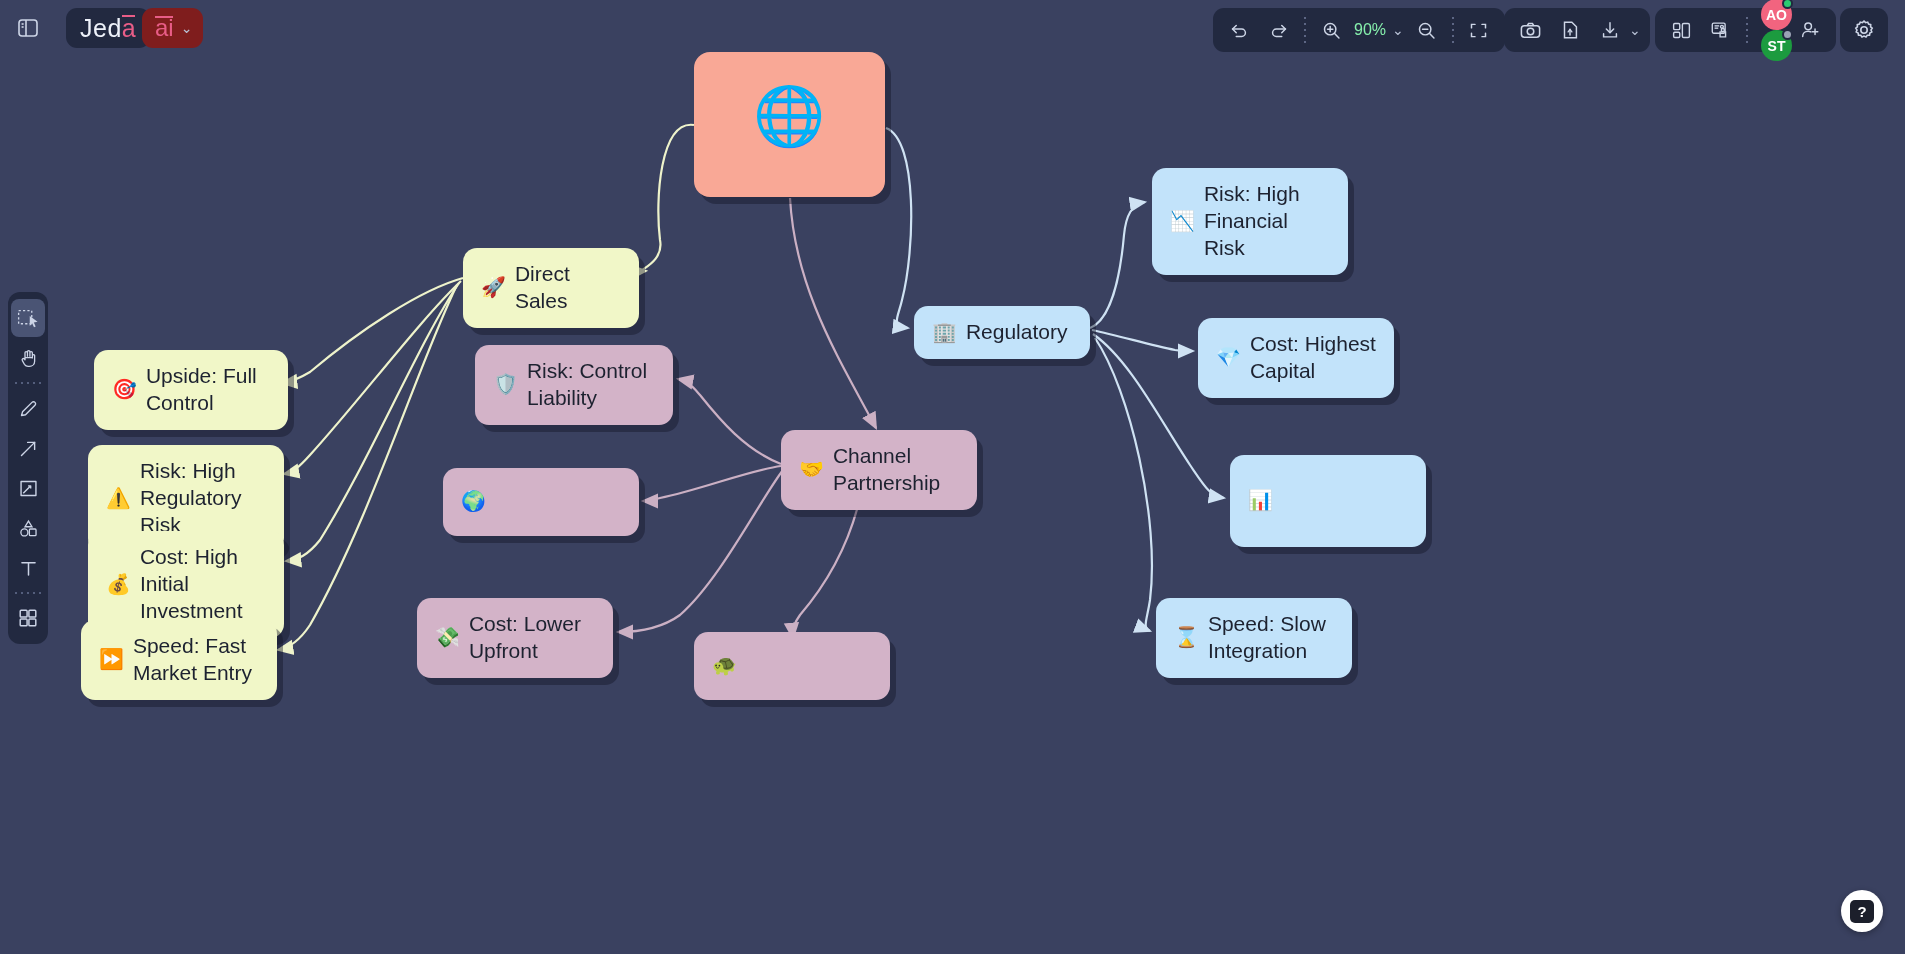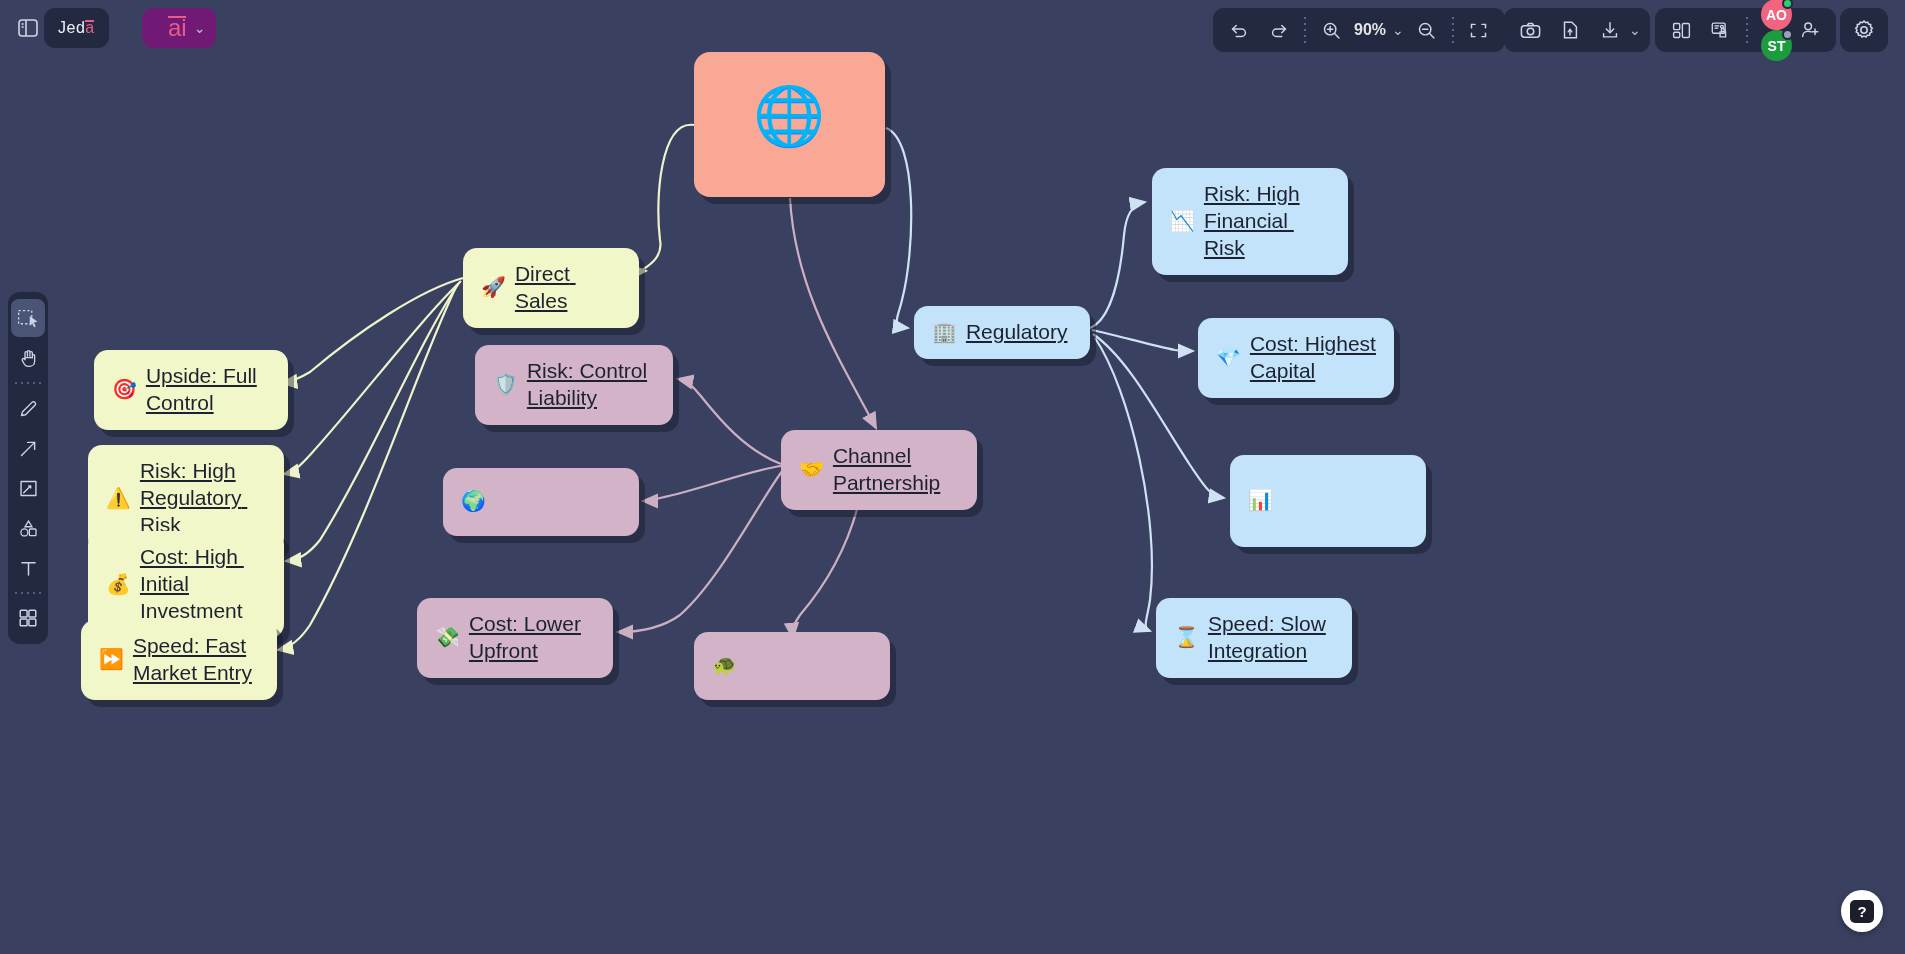--- a/index.html
+++ b/index.html
@@ -30,62 +30,62 @@
     background: #f9a896;
     flex-direction: column; justify-content: center;
     text-align: center; padding: 16px 20px 18px;
     border-radius: 16px;
   }
   .node.root .glyph { font-size: 58px; line-height: 1; margin-bottom: 16px; }
   .node.root .lbl { font-size: 22px; line-height: 1.3; }
   .node.yellow { background: #f1f7c8; }
   .node.purple { background: #d3b3c8; }
   .node.blue   { background: #c2e3fa; }
-  .node .txt { white-space: pre-wrap; text-decoration: underline; }
+  .node .txt { white-space: pre-wrap; }
 
   
   #topbar { position: absolute; top: 0; left: 0; width: 1905px; height: 60px; }
   .tb-group {
     position: absolute; top: 8px; height: 44px;
     background: #222940; border-radius: 11px;
     display: flex; align-items: center; padding: 0 6px;
   }
   .tb-btn {
     width: 40px; height: 36px; border-radius: 8px;
     display: flex; align-items: center; justify-content: center;
     color: #cdd5e6; cursor: pointer;
   }
   .divider-dots {
     width: 2px; height: 26px; margin: 0 5px;
     background-image: linear-gradient(to bottom,#5d6party 0,#5d6684 2px,transparent 2px);
     background: repeating-linear-gradient(to bottom,#5d6684 0 2px,transparent 2px 6px);
   }
-  .zoomlvl { color: #e5e5e5; font-size: 16px; font-weight: bold; padding: 0 3px; }
+  .zoomlvl { color: #86efac; font-size: 16px; font-weight: normal; padding: 0 3px; }
 
   #sidebar-toggle {
     position: absolute; left: 8px; top: 8px; width: 40px; height: 40px;
     border-radius: 9px; display: flex; align-items: center; justify-content: center;
     color: #cdd5e6; cursor: pointer;
   }
   #logo {
-    position: absolute; left: 44px; top: 8px; height: 40px;
+    position: absolute; left: 66px; top: 8px; height: 40px;
     background: #222940; border-radius: 11px;
     display: flex; align-items: center; padding: 12px 14px;
-    font-size: 16px; letter-spacing: .5px;
+    font-size: 25px; letter-spacing: .5px;
   }
   #logo .a { color: #eef2fa; }
   #logo .b { color: #e85d87; position: relative; }
   #logo .b::before {
     content: ""; position: absolute; left: 0; right: 1px; top: 1px;
     height: 2px; background: #e85d87;
   }
   #ai-chip {
     position: absolute; left: 142px; top: 8px; height: 40px;
-    background: #701a75; border-radius: 11px;
-    display: flex; align-items: center; padding: 0 11px 0 26px;
+    background: #7f1d1d; border-radius: 11px;
+    display: flex; align-items: center; padding: 0 11px 0 13px;
     font-size: 24px; color: #e85d87; cursor: pointer;
   }
   #ai-chip .ai { position: relative; }
   #ai-chip .ai::before {
     content: ""; position: absolute; left: 0; right: 1px; top: 2px;
     height: 2px; background: #e85d87;
   }
   #ai-chip .cv { color: #b9c2d6; font-size: 14px; margin-left: 7px; }
 
   .avatar {

